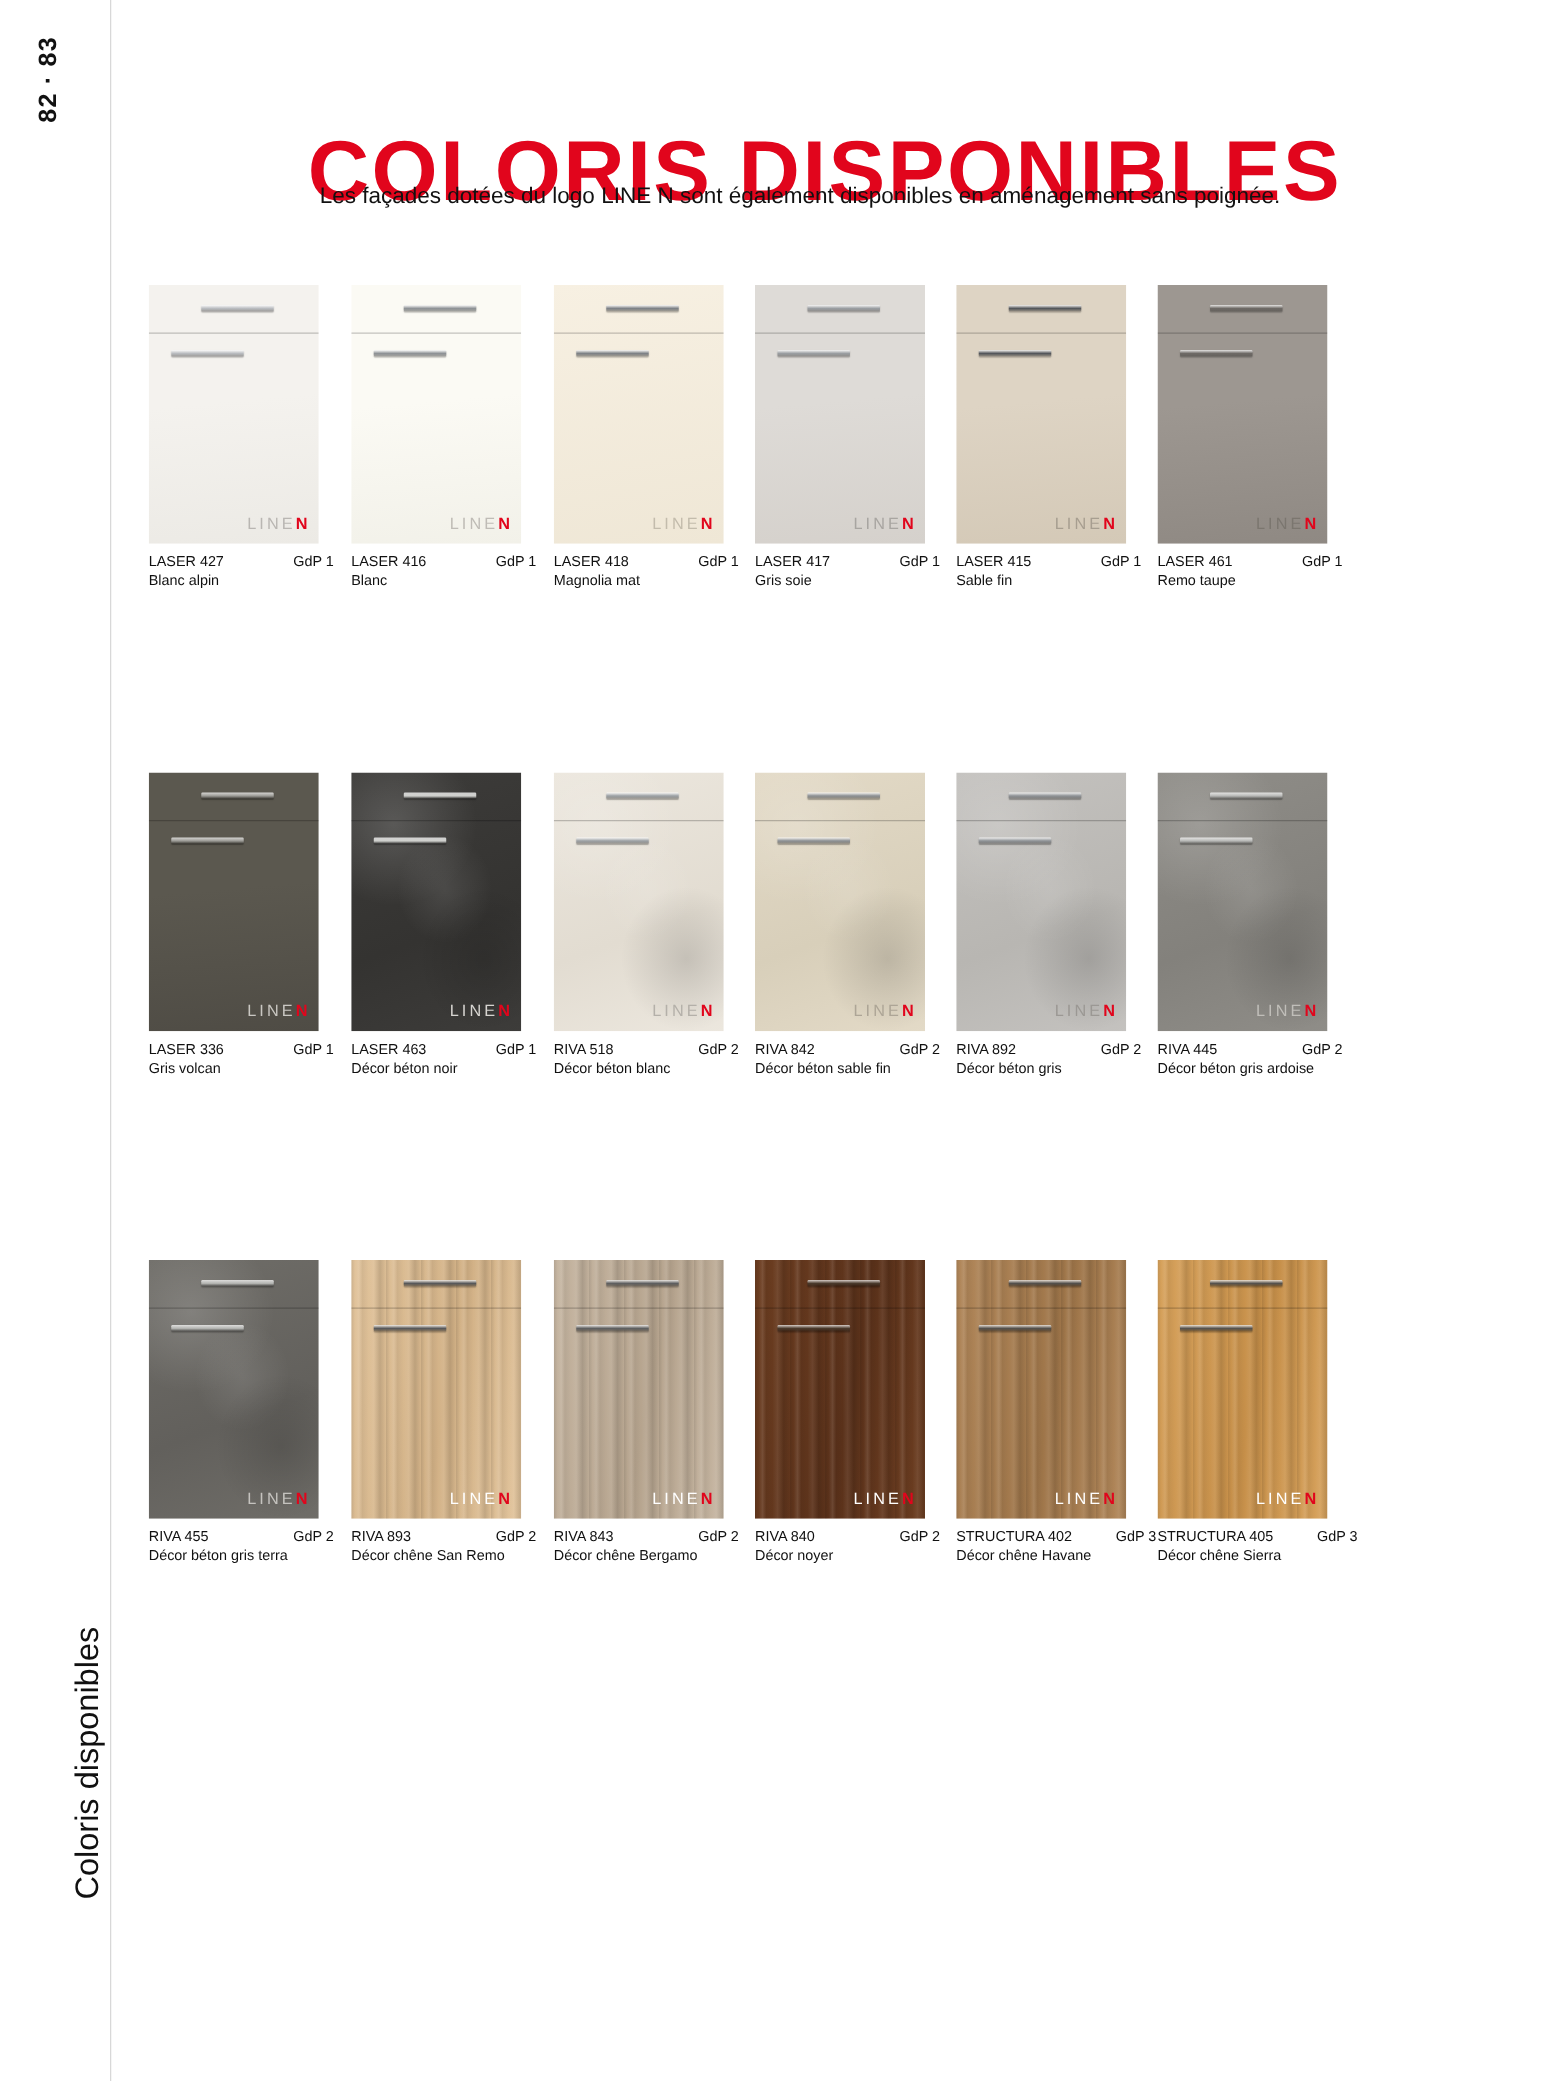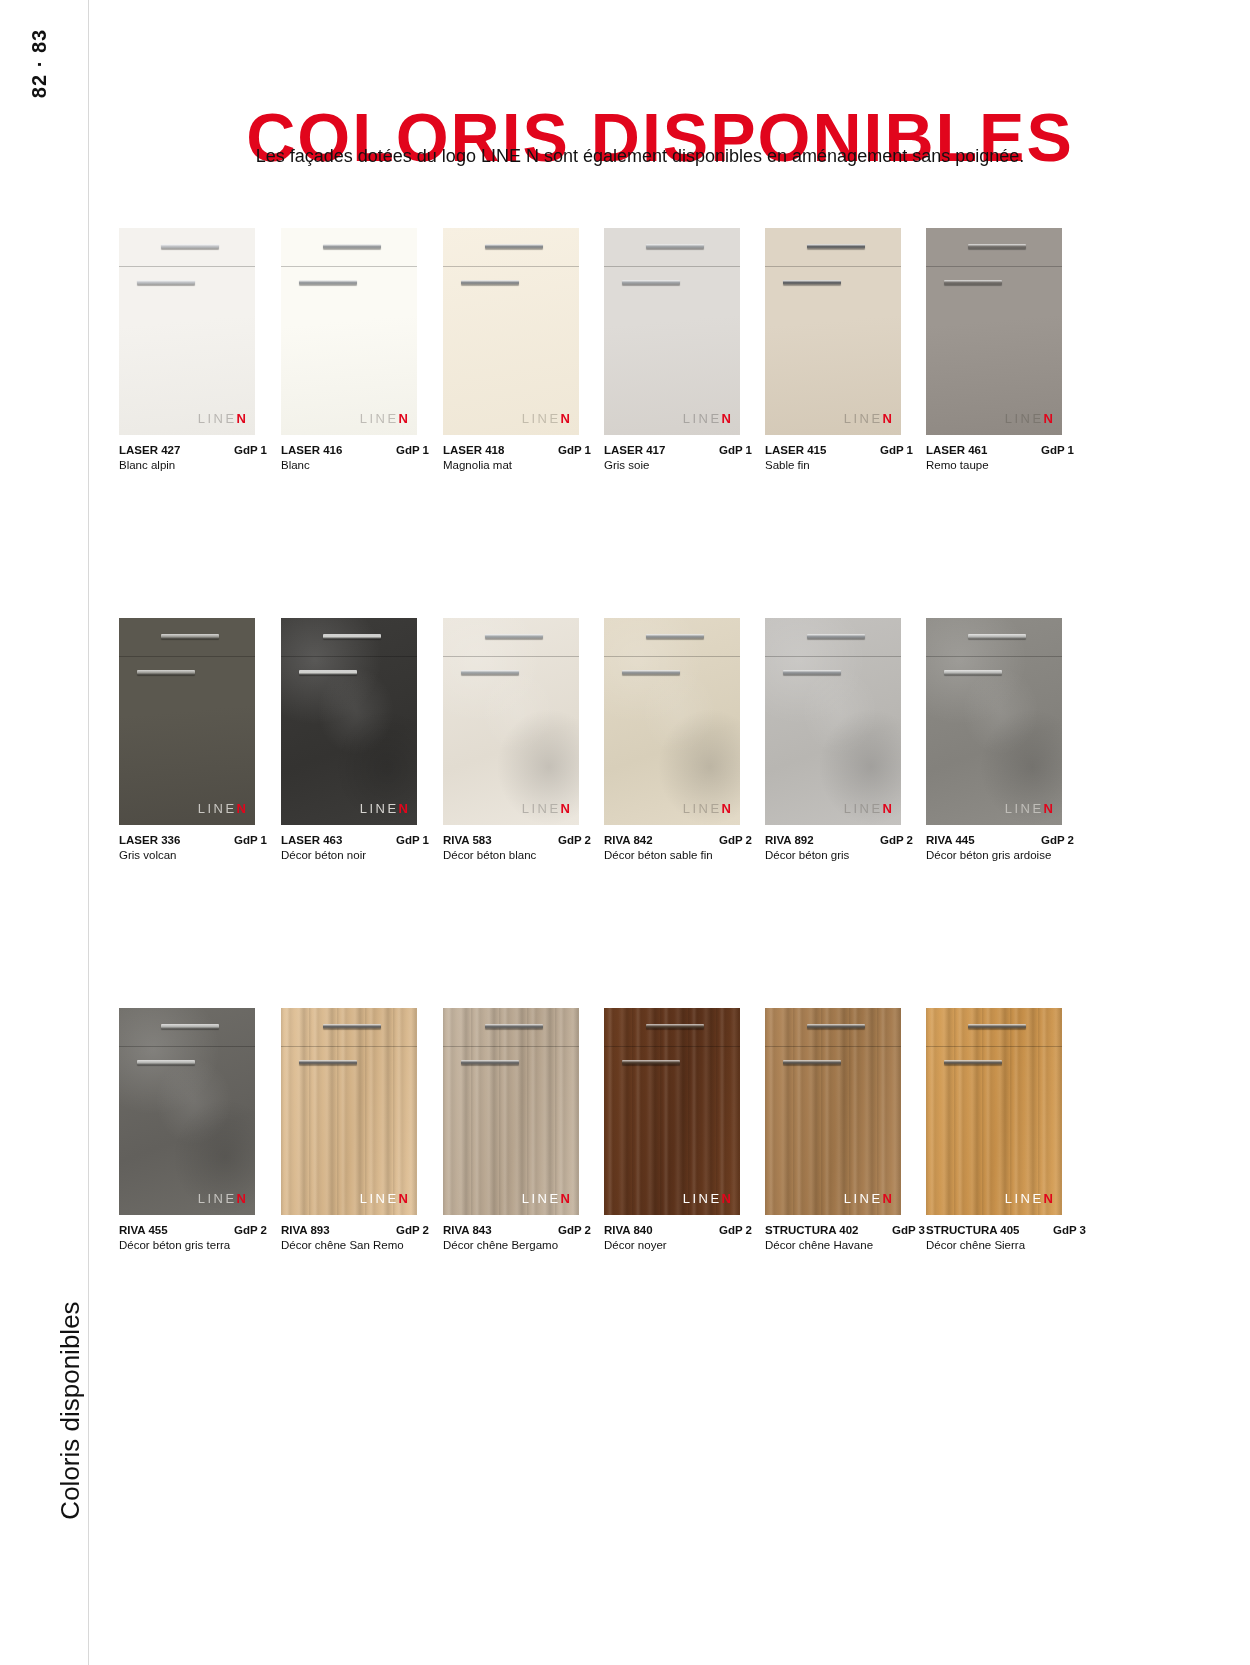--- a/index.html
+++ b/index.html
@@ -79,21 +79,21 @@
     font-size:13px;letter-spacing:2.5px;
     font-family:"Liberation Sans", sans-serif;
     white-space:nowrap;
     font-weight:400;
   }
   .logo .n{color:#e1051c;font-weight:700;letter-spacing:0;}
 
   .meta{margin-top:9px;width:148px;}
   .meta .line1{
     display:flex;justify-content:space-between;
-    font-size:11.5px;color:#111;font-weight:700;
+    font-size:11.5px;color:#111;font-weight:400;
     white-space:nowrap;
   }
   .meta .line1 .gdp{padding-left:8px;}
   .meta .line2{
     margin-top:3px;font-size:11.5px;color:#111;white-space:nowrap;
   }
   .cell.wide .meta{width:160px;}
 </style>
 </head>
 <body>
@@ -241,21 +241,21 @@
       <div class="cell">
         <div class="door">
           <div class="surface" style="background: radial-gradient(70% 45% at 25% 20%, rgba(255, 255, 255, 0.16), rgba(0, 0, 0, 0) 70%), radial-gradient(55% 40% at 78% 72%, rgba(0, 0, 0, 0.14), rgba(0, 0, 0, 0) 70%), radial-gradient(40% 30% at 55% 45%, rgba(255, 255, 255, 0.1), rgba(0, 0, 0, 0) 70%), linear-gradient(160deg, rgb(236, 231, 222) 0%, rgb(226, 220, 209) 60%, rgb(236, 231, 222) 100%);"></div>
           <div class="seam" style="top: 38px;"></div>
           <div class="handle top" style="top: 16px; left: 42px; width: 58px; background: linear-gradient(rgba(255, 255, 255, 0.75), rgb(154, 159, 163) 55%, rgba(0, 0, 0, 0.35)); box-shadow: rgba(0, 0, 0, 0.3) 0px 1px 1px;"></div>
           <div class="handle mid" style="top: 52px; left: 18px; width: 58px; background: linear-gradient(rgba(255, 255, 255, 0.75), rgb(154, 159, 163) 55%, rgba(0, 0, 0, 0.35)); box-shadow: rgba(0, 0, 0, 0.3) 0px 1px 1px;"></div>
           <div class="logo" style="color: rgb(180, 176, 169);"><span>LINE</span><span class="n">N</span></div>
         </div>
         <div class="meta">
           <div class="line1">
-            <span>RIVA 583</span>
+            <span>RIVA 518</span>
             <span class="gdp">GdP 2</span>
           </div>
           <div class="line2">Décor béton blanc</div>
         </div>
       </div>
       <div class="cell">
         <div class="door">
           <div class="surface" style="background: radial-gradient(70% 45% at 25% 20%, rgba(255, 255, 255, 0.16), rgba(0, 0, 0, 0) 70%), radial-gradient(55% 40% at 78% 72%, rgba(0, 0, 0, 0.14), rgba(0, 0, 0, 0) 70%), radial-gradient(40% 30% at 55% 45%, rgba(255, 255, 255, 0.1), rgba(0, 0, 0, 0) 70%), linear-gradient(160deg, rgb(227, 218, 199) 0%, rgb(216, 207, 186) 60%, rgb(227, 218, 199) 100%);"></div>
           <div class="seam" style="top: 38px;"></div>
           <div class="handle top" style="top: 16px; left: 42px; width: 58px; background: linear-gradient(rgba(255, 255, 255, 0.75), rgb(138, 142, 146) 55%, rgba(0, 0, 0, 0.35)); box-shadow: rgba(0, 0, 0, 0.3) 0px 1px 1px;"></div>

